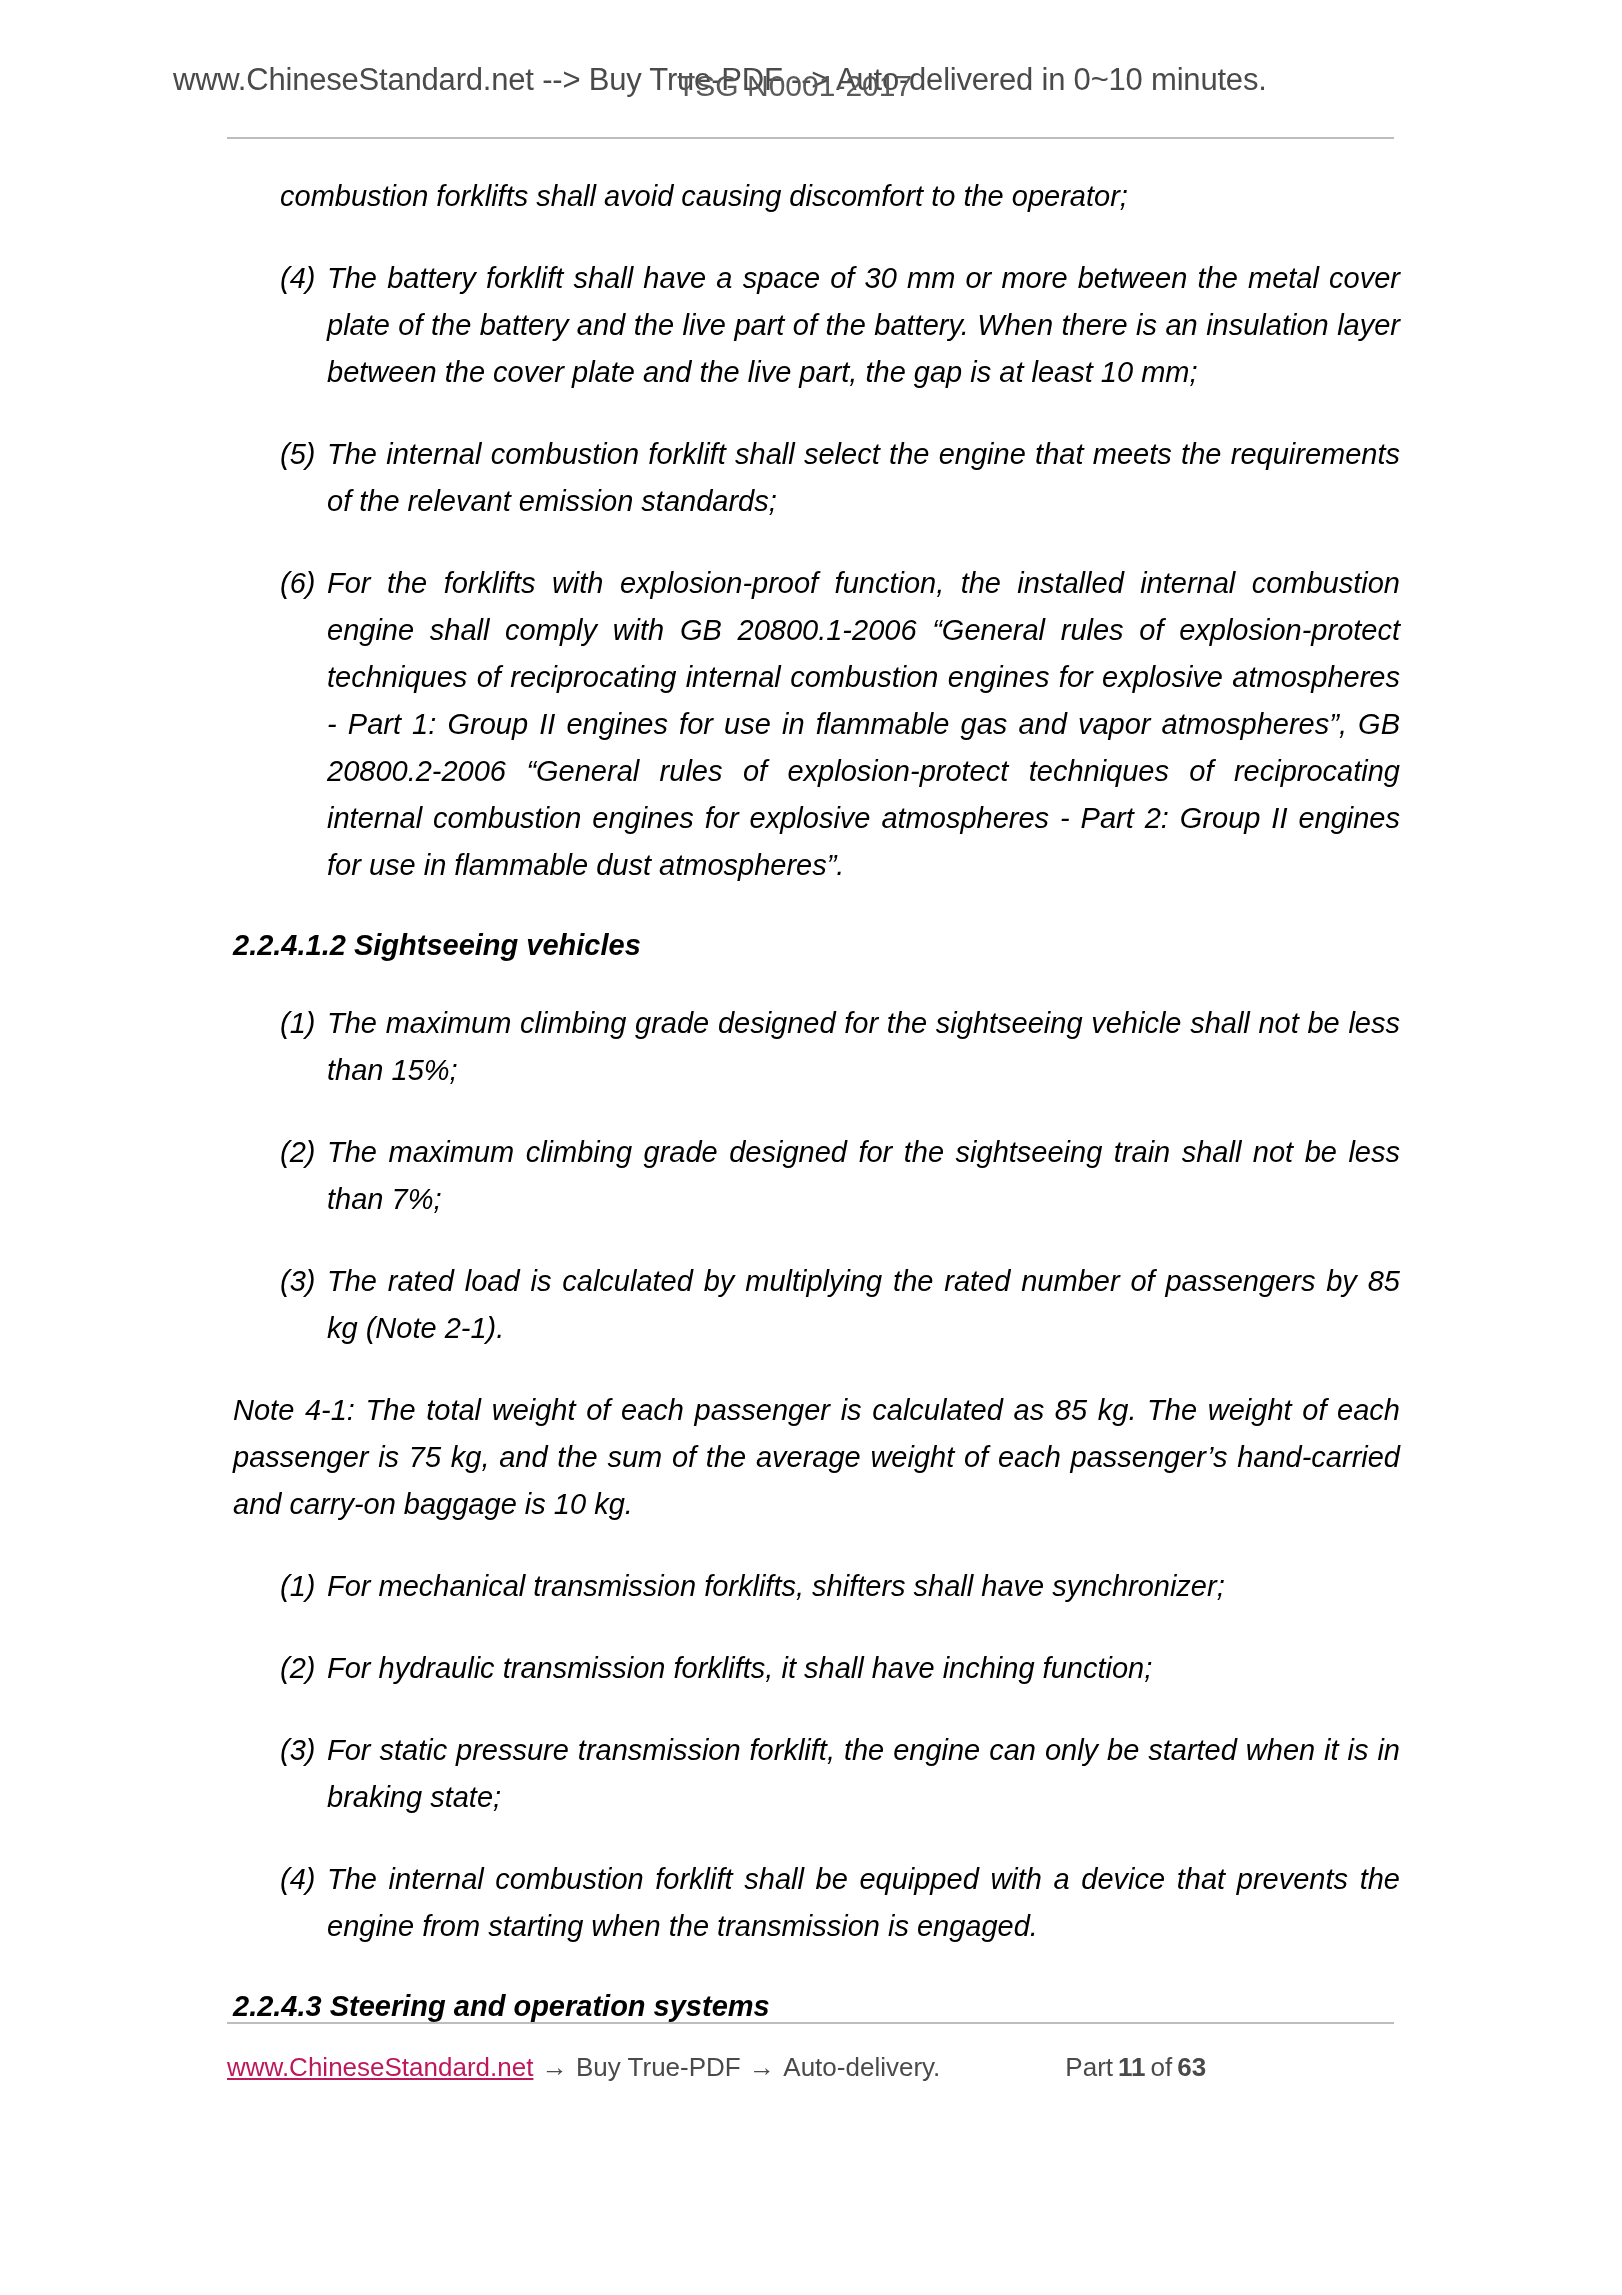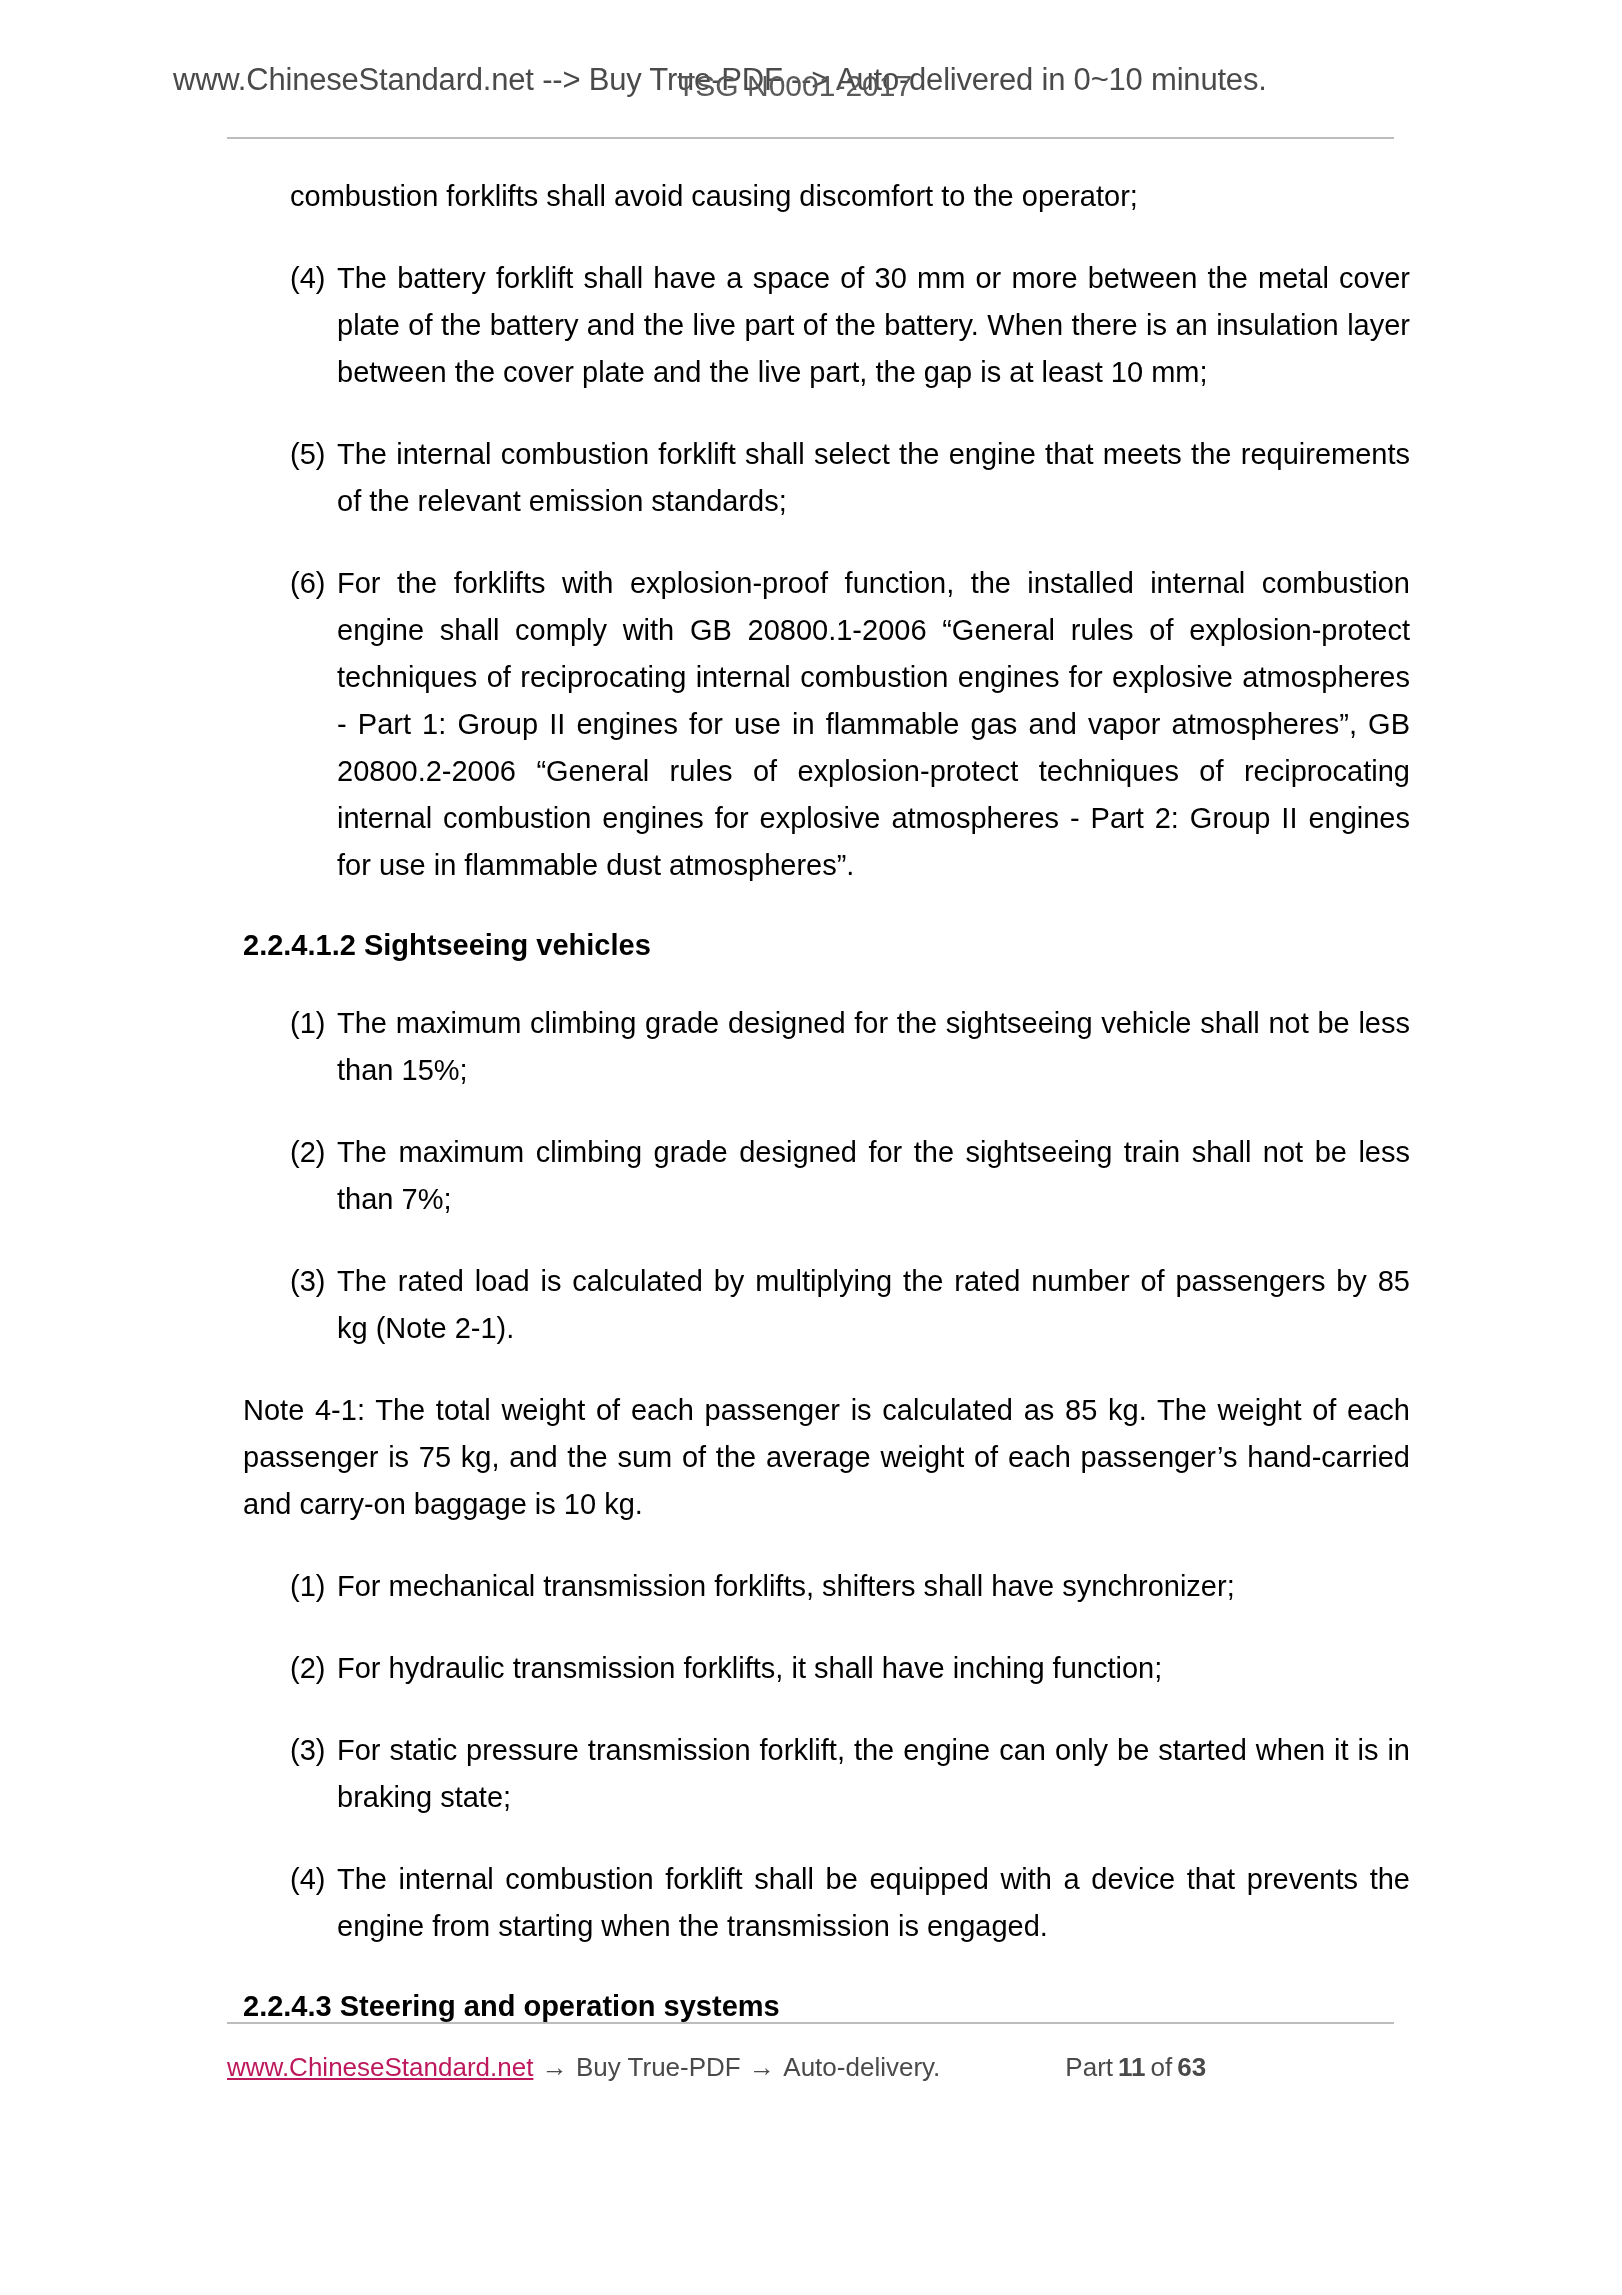--- a/index.html
+++ b/index.html
@@ -53,22 +53,23 @@
     left: 227px;
     width: 1167px;
     height: 1.7px;
     background: #bdbdbd;
   }
 
   
   .content {
     position: absolute;
     top: 163px;
-    left: 243px;
+    left: 233px;
     width: 1167px;
+    font-style: italic;
   }
 
   p, h3 {
     margin: 0;
   }
 
   .para {
     font-size: 29px;
     line-height: 1.62;
     text-align: justify;

